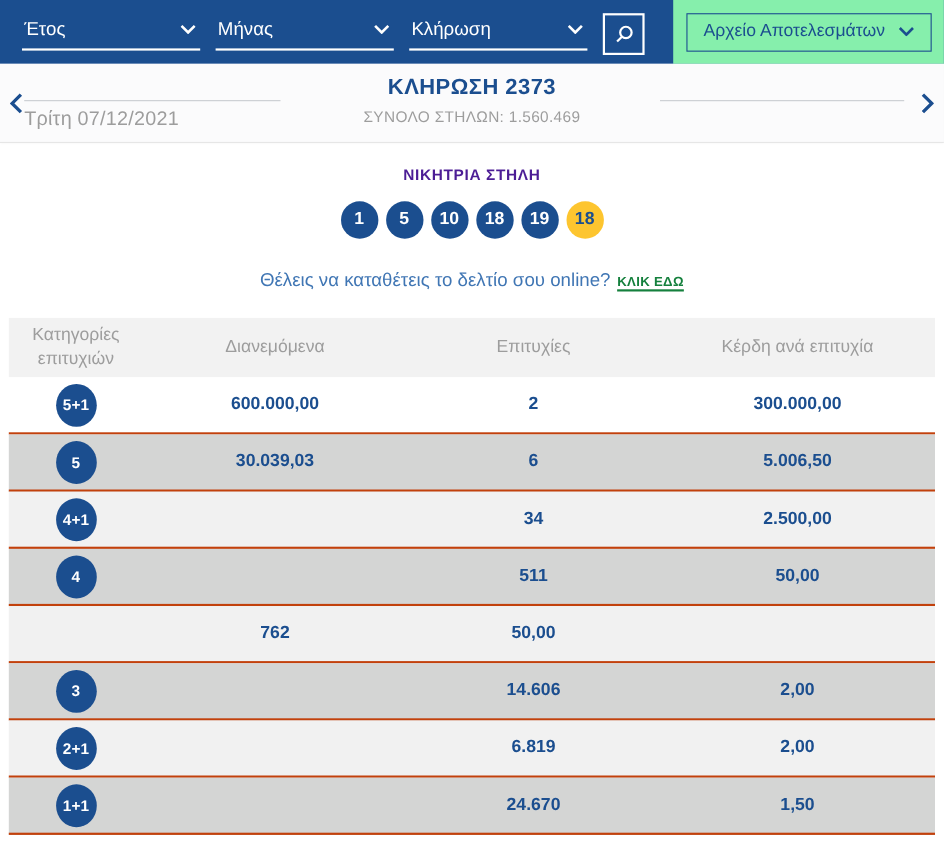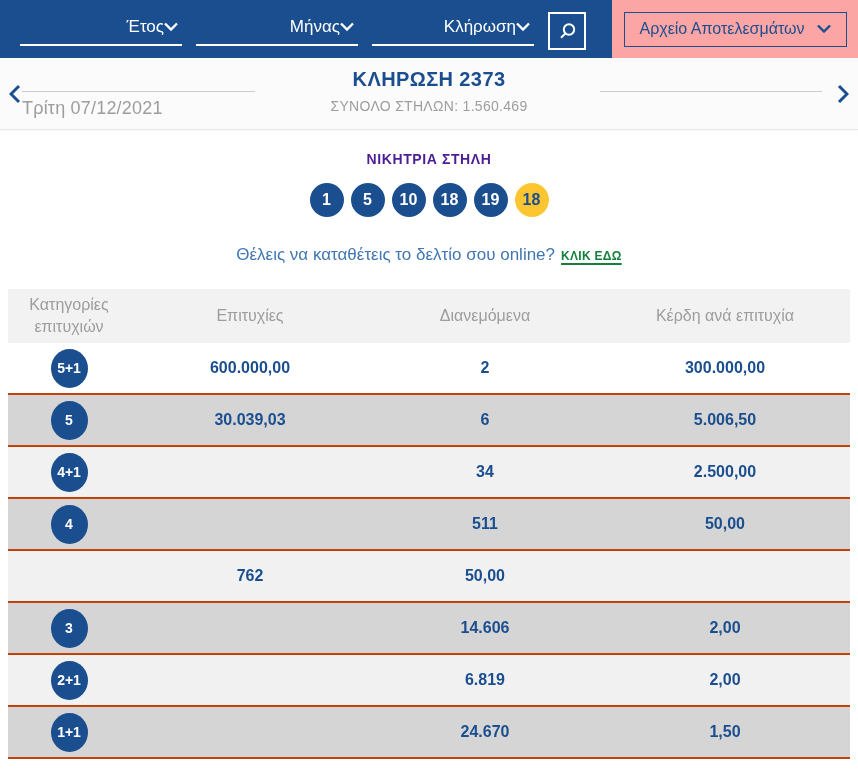--- a/index.html
+++ b/index.html
@@ -11,32 +11,32 @@
     overflow:hidden;
   }
   .page { width:858px; height:769px; position:relative; background:#fff; }
 
   
   .topbar { height:58px; display:flex; background:#1B4E8F; }
   .filters { flex:1; display:flex; align-items:flex-start; padding-left:20px; }
   .dropdown {
     width:162px; height:31px; margin-top:15px; margin-right:14px;
     border-bottom:2px solid #ffffff;
-    display:flex; justify-content:flex-end; align-items:center;
+    display:flex; justify-content:space-between; align-items:center;
     color:#ffffff; font-size:17px; cursor:pointer; padding:0 4px 6px 2px;
   }
   .dd-chevron { width:14px; height:9px; stroke:#ffffff; stroke-width:2.4; fill:none; }
   .search-btn {
     width:38px; height:38px; margin-top:12px; margin-left:0;
     background:transparent; border:2px solid #ffffff; cursor:pointer;
     display:flex; align-items:center; justify-content:center;
   }
   .search-btn svg { width:20px; height:20px; stroke:#ffffff; stroke-width:2; fill:none; }
   .yellow-zone {
-    width:246px; height:58px; background:#fca5a5;
+    width:246px; height:58px; background:#86efac;
     display:flex; align-items:center; justify-content:center;
   }
   .archive-btn {
     display:flex; align-items:center; gap:12px;
     background:transparent; border:1.5px solid #1B4E8F;
     color:#1B4E8F; font-size:16px; font-family:"Liberation Sans", sans-serif;
     padding:7px 15px 8px 15px; cursor:pointer;
   }
   .archive-btn svg { width:14px; height:9px; stroke:#1B4E8F; stroke-width:2.4; fill:none; }
 
@@ -182,22 +182,22 @@
     <p class="cta">
       <span>Θέλεις να καταθέτεις το δελτίο σου online?</span><a>ΚΛΙΚ ΕΔΩ</a>
     </p>
   </section>
 
   <section class="results">
     <div class="thead">
       <div class="th">
           <div class="th-cat">Κατηγορίες επιτυχιών</div>
         </div>
+      <div class="th">Διανεμόμενα</div>
       <div class="th">Επιτυχίες</div>
-      <div class="th">Διανεμόμενα</div>
       <div class="th">Κέρδη ανά επιτυχία</div>
     </div>
     <div class="tbody">
       <div class="trow">
         <div class="td"><span class="badge">5+1</span></div>
         <div class="td val">600.000,00</div>
         <div class="td val">2</div>
         <div class="td val">300.000,00</div>
       </div>
       <div class="trow">

